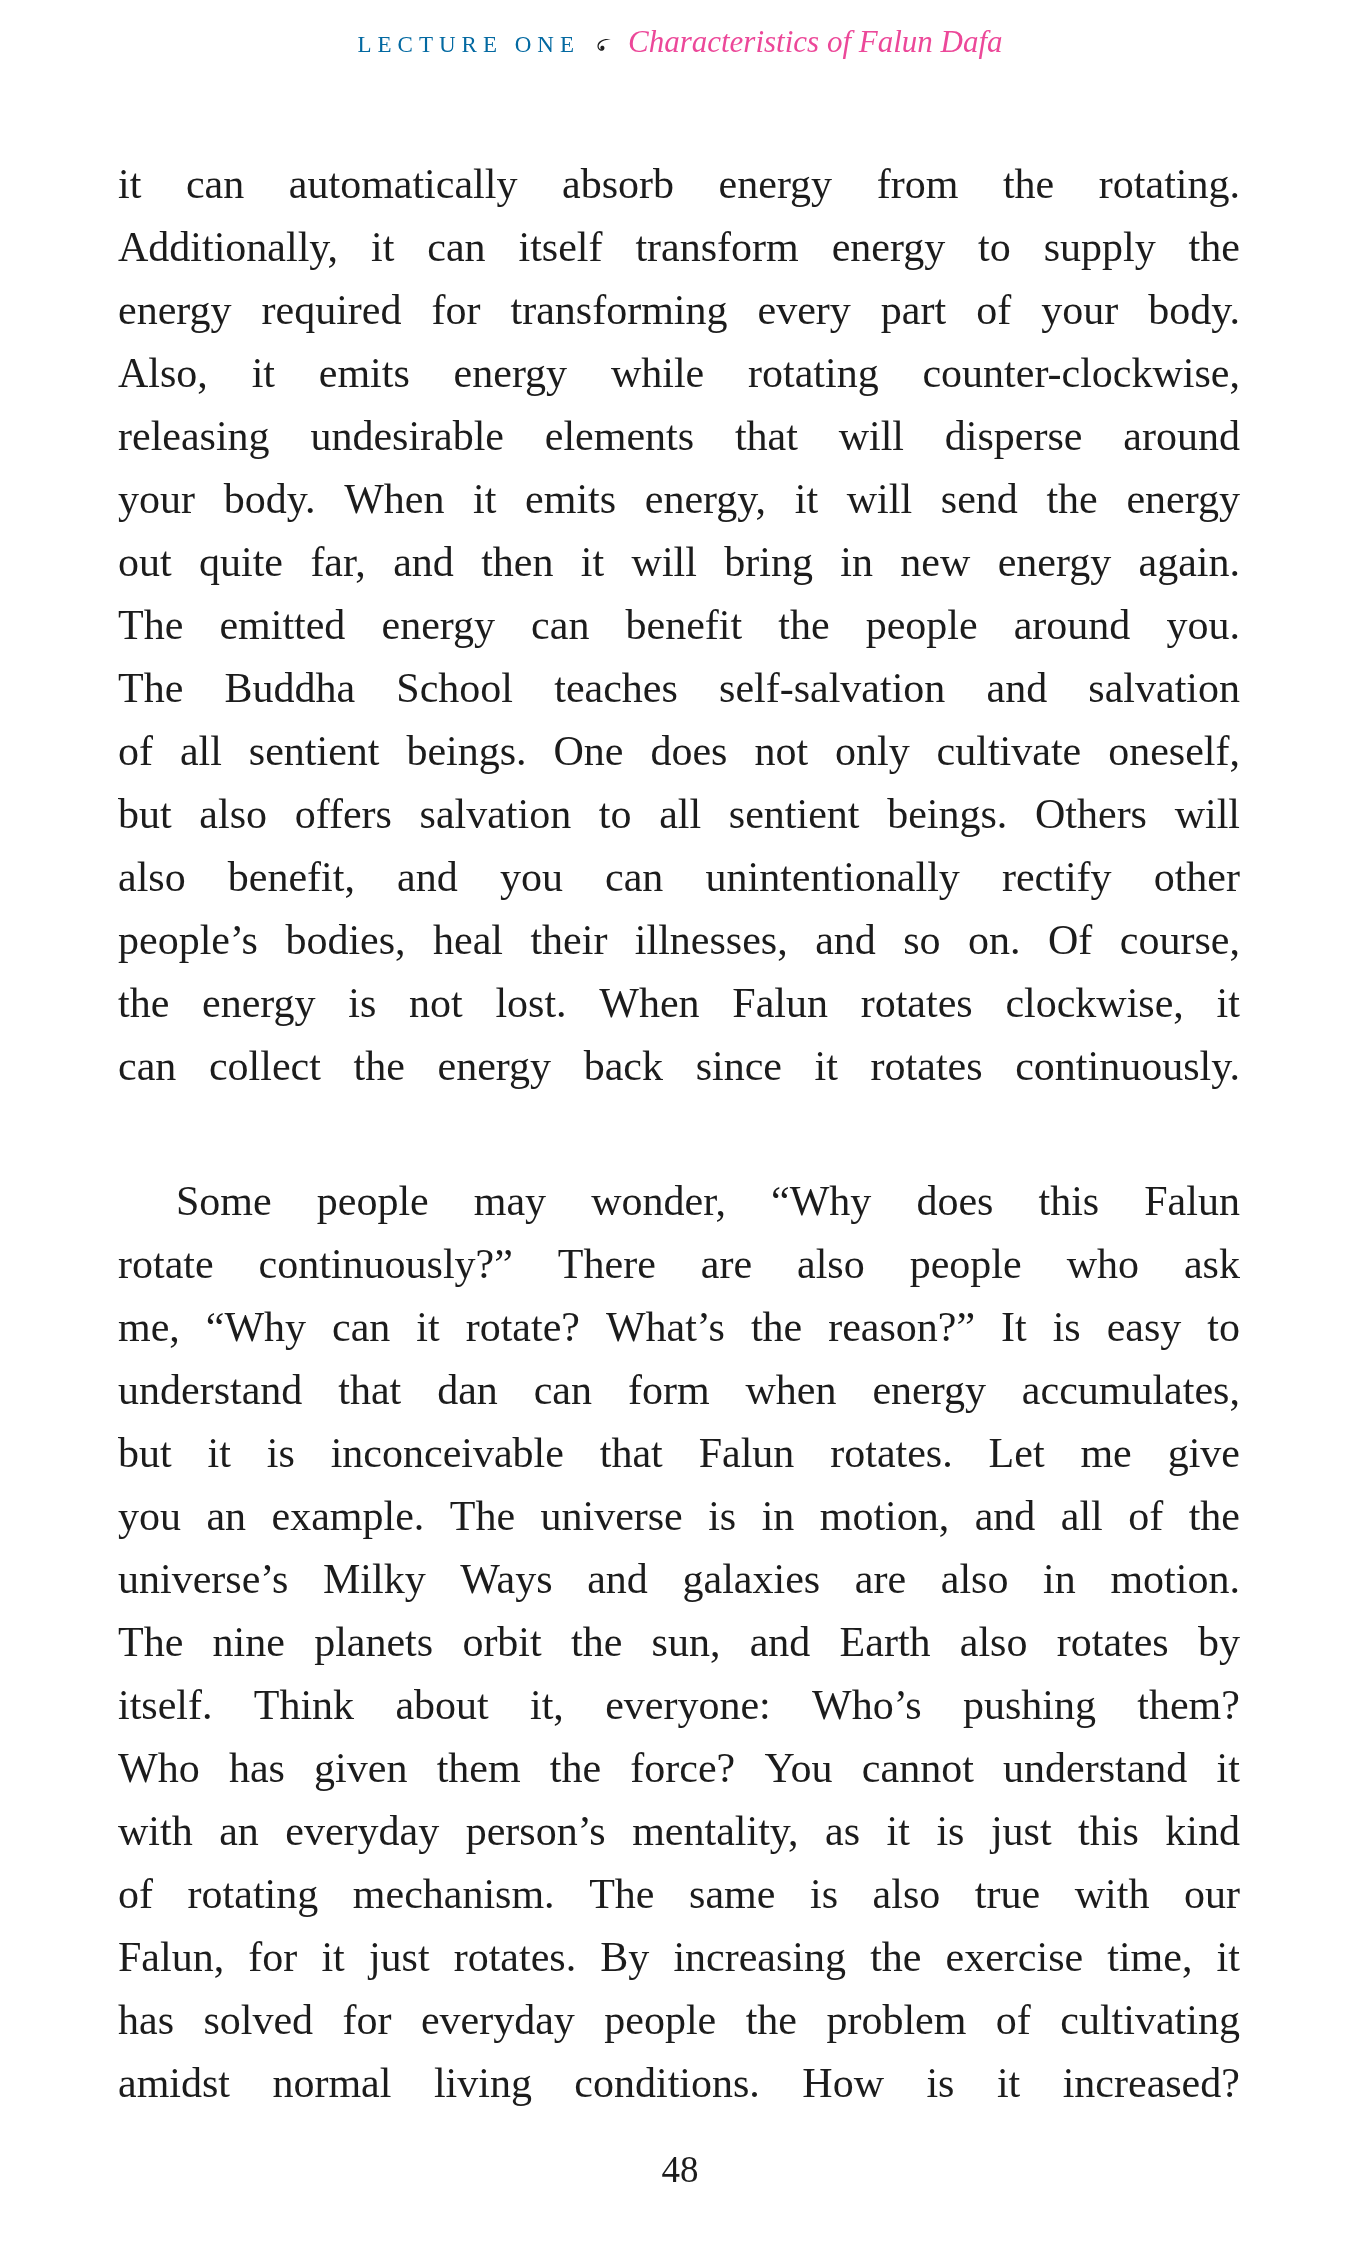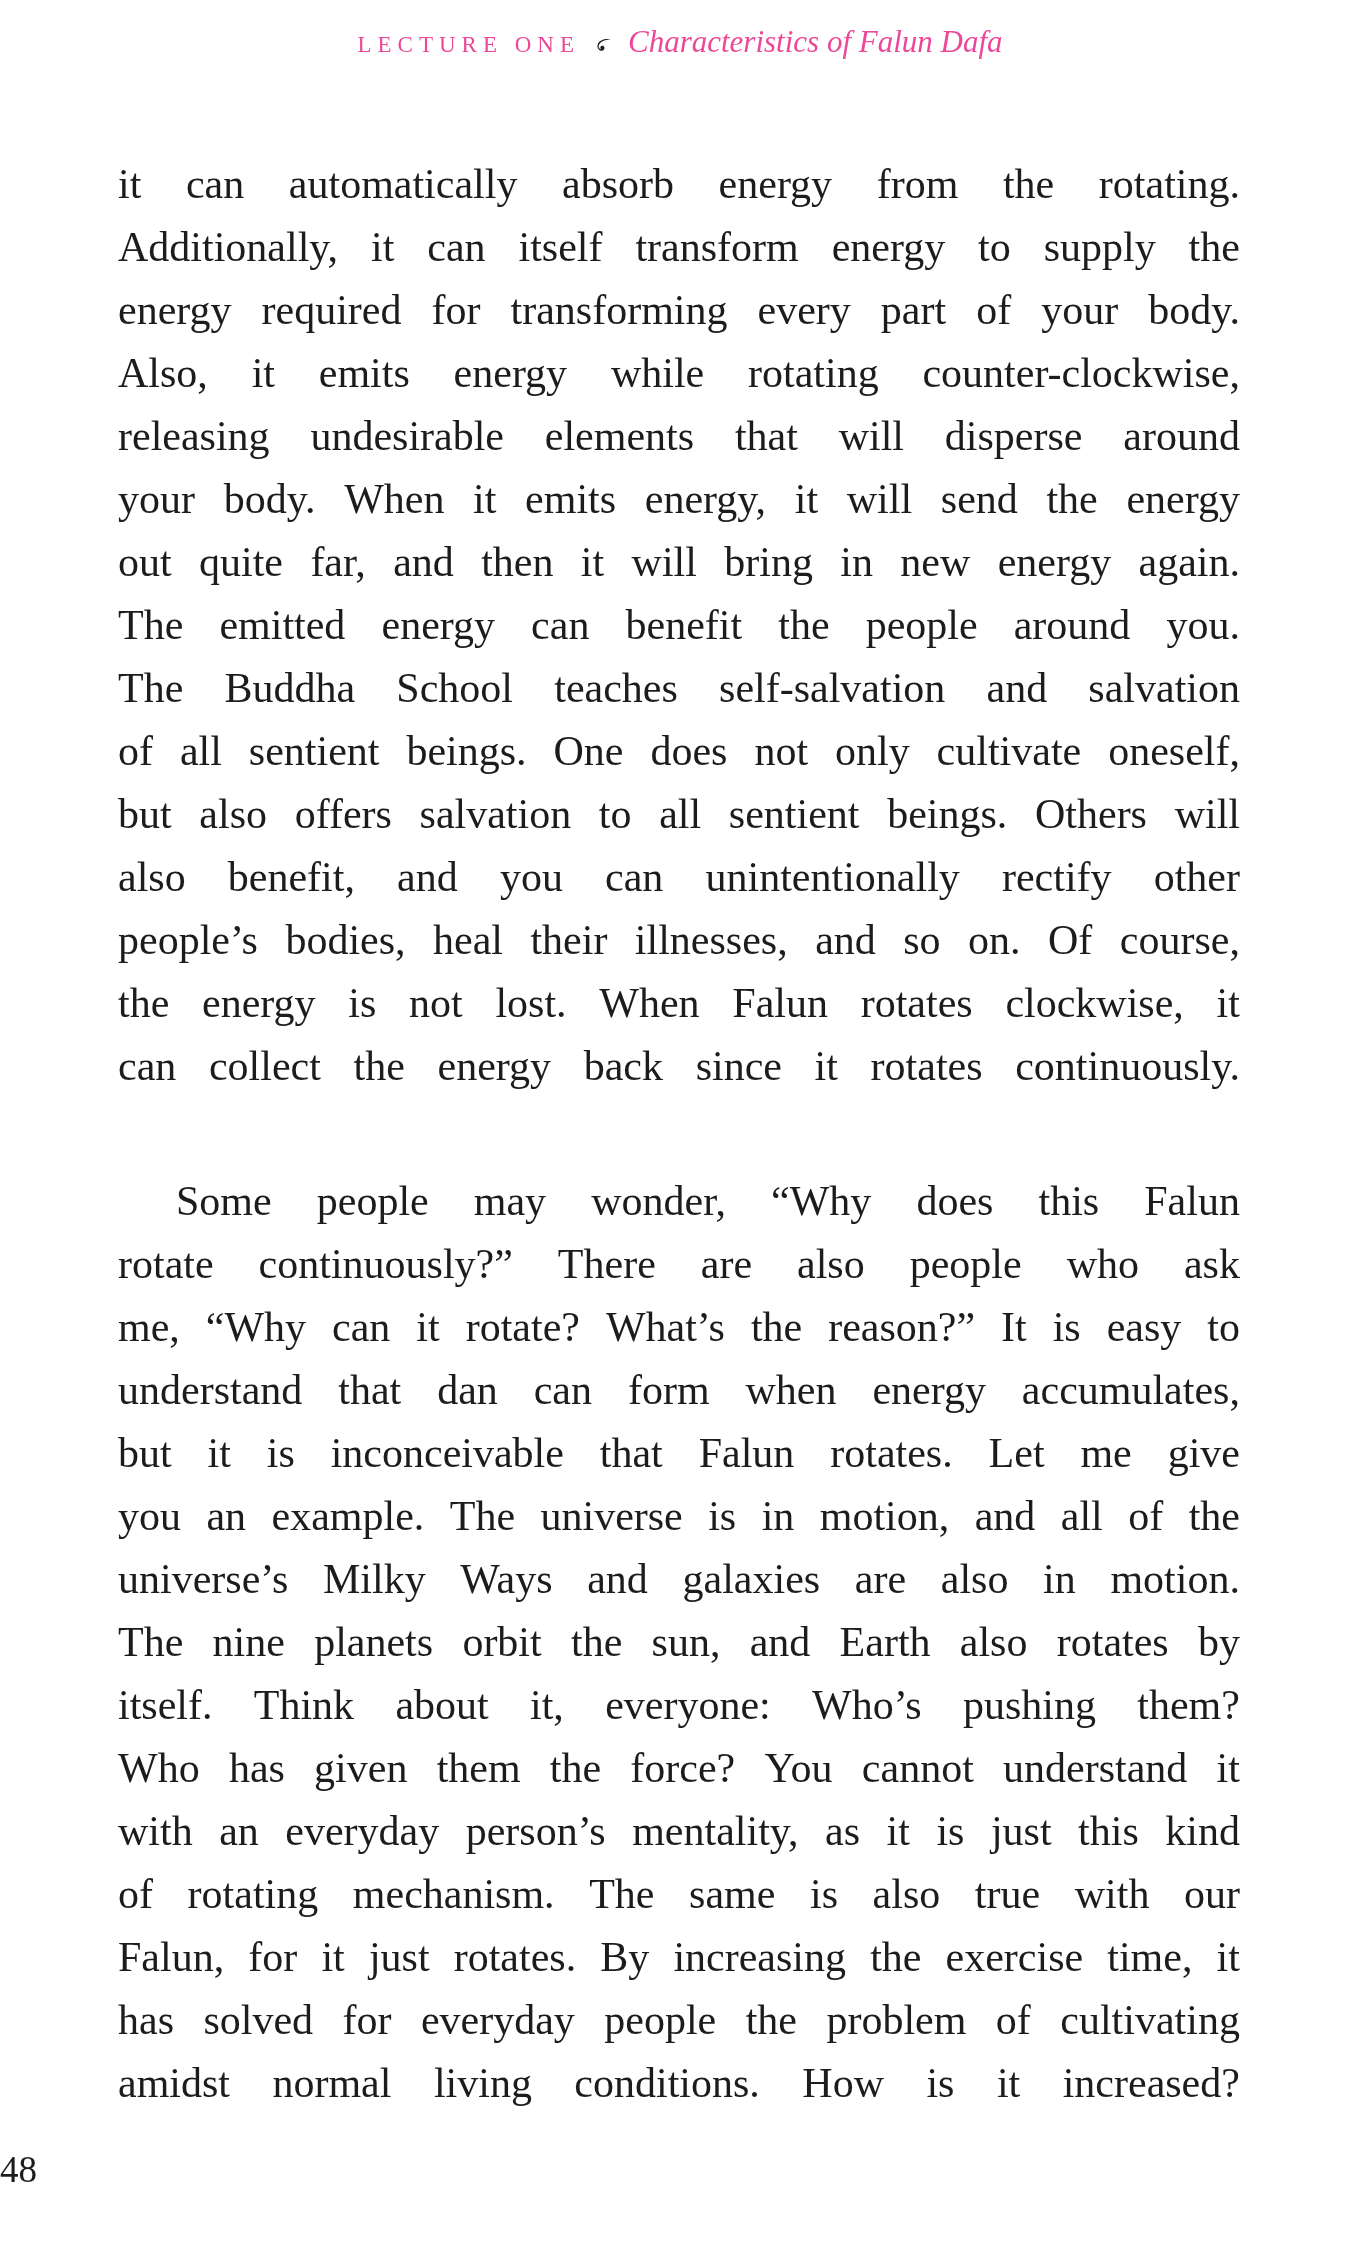--- a/index.html
+++ b/index.html
@@ -23,21 +23,21 @@
     right: 0;
     display: flex;
     justify-content: center;
     align-items: baseline;
     gap: 15px;
     white-space: nowrap;
   }
   .running-header .section {
     font-size: 23px;
     letter-spacing: 6px;
-    color: #ec4899;
+    color: #0369a1;
   }
   .running-header .ornament {
     align-self: center;
     width: 18px;
     height: 18px;
     transform: translateY(3px);
   }
   .running-header .ornament svg { display: block; width: 100%; height: 100%; }
   .running-header .chapter {
     font-style: italic;
@@ -60,20 +60,21 @@
     align-items: flex-end;
     height: 63px;
   }
   .line.indent { padding-left: 58px; }
   .line span { white-space: pre; }
   .folio {
     position: absolute;
     top: 2148px;
     left: 0;
     right: 0;
+    text-align: center;
     font-size: 37px;
     color: #1c1c1c;
   }
 </style>
 </head>
 <body>
 
 <div class="page">
 
   <div class="running-header">

